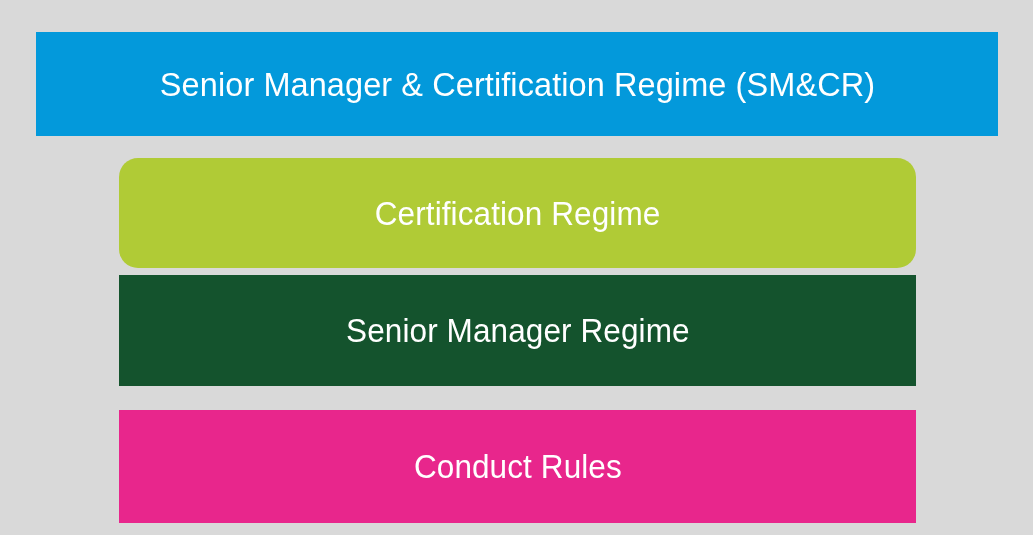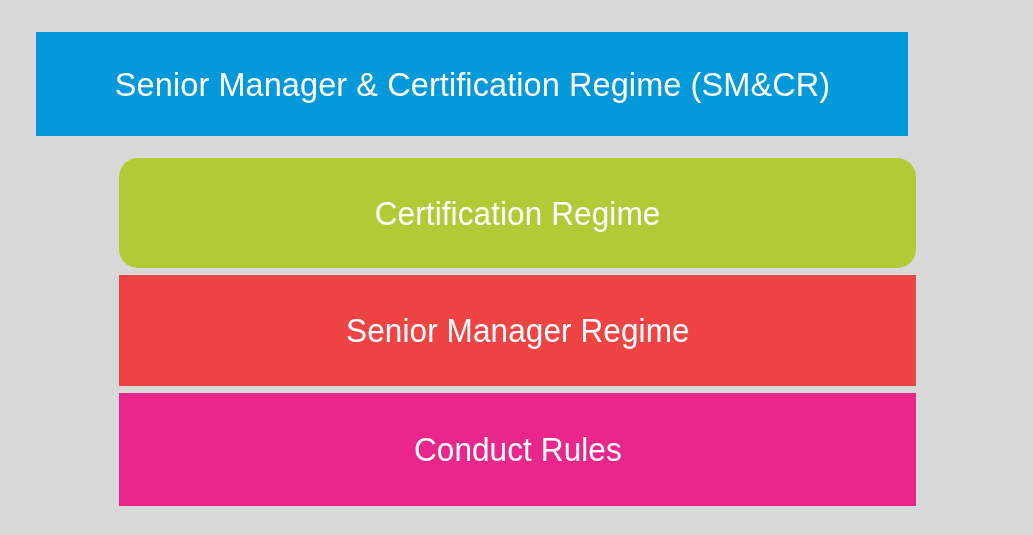--- a/index.html
+++ b/index.html
@@ -42,21 +42,21 @@
     text-align: center;
     transform: scaleX(0.955);
     transform-origin: center center;
     -webkit-font-smoothing: antialiased;
   }
 
   
   #bar-smcr {
     left: 36px;
     top: 32px;
-    width: 872px;
+    width: 962px;
     height: 104px;
   }
   #bar-smcr .bar-label {
     font-size: 34px;
   }
 
   
   #bar-certification-regime {
     left: 119px;
     top: 158px;
@@ -66,39 +66,39 @@
 
   #bar-senior-manager-regime {
     left: 119px;
     top: 275px;
     width: 797px;
     height: 111px;
   }
 
   #bar-conduct-rules {
     left: 119px;
-    top: 393px;
+    top: 410px;
     width: 797px;
     height: 113px;
   }
 </style>
 </head>
 <body>
 
 <div id="diagram-root" style="background: rgb(217, 217, 217);">
 
   <div class="bar" id="bar-smcr" style="background-color: rgb(3, 153, 219);">
     <span class="bar-label" style="color: rgb(255, 255, 255);">Senior Manager &amp; Certification Regime (SM&amp;CR)</span>
   </div>
 
   <div class="bar" id="bar-certification-regime" style="background-color: rgb(176, 203, 54); border-radius: 19px;">
     <span class="bar-label" style="color: rgb(255, 255, 255);">Certification Regime</span>
   </div>
 
-  <div class="bar" id="bar-senior-manager-regime" style="background-color: #ef4444;">
+  <div class="bar" id="bar-senior-manager-regime" style="background-color: #14532d;">
     <span class="bar-label" style="color: rgb(255, 255, 255);">Senior Manager Regime</span>
   </div>
 
   <div class="bar" id="bar-conduct-rules" style="background-color: rgb(232, 38, 140);">
     <span class="bar-label" style="color: rgb(255, 255, 255);">Conduct Rules</span>
   </div>
 
 </div>
 
 </body></html>

